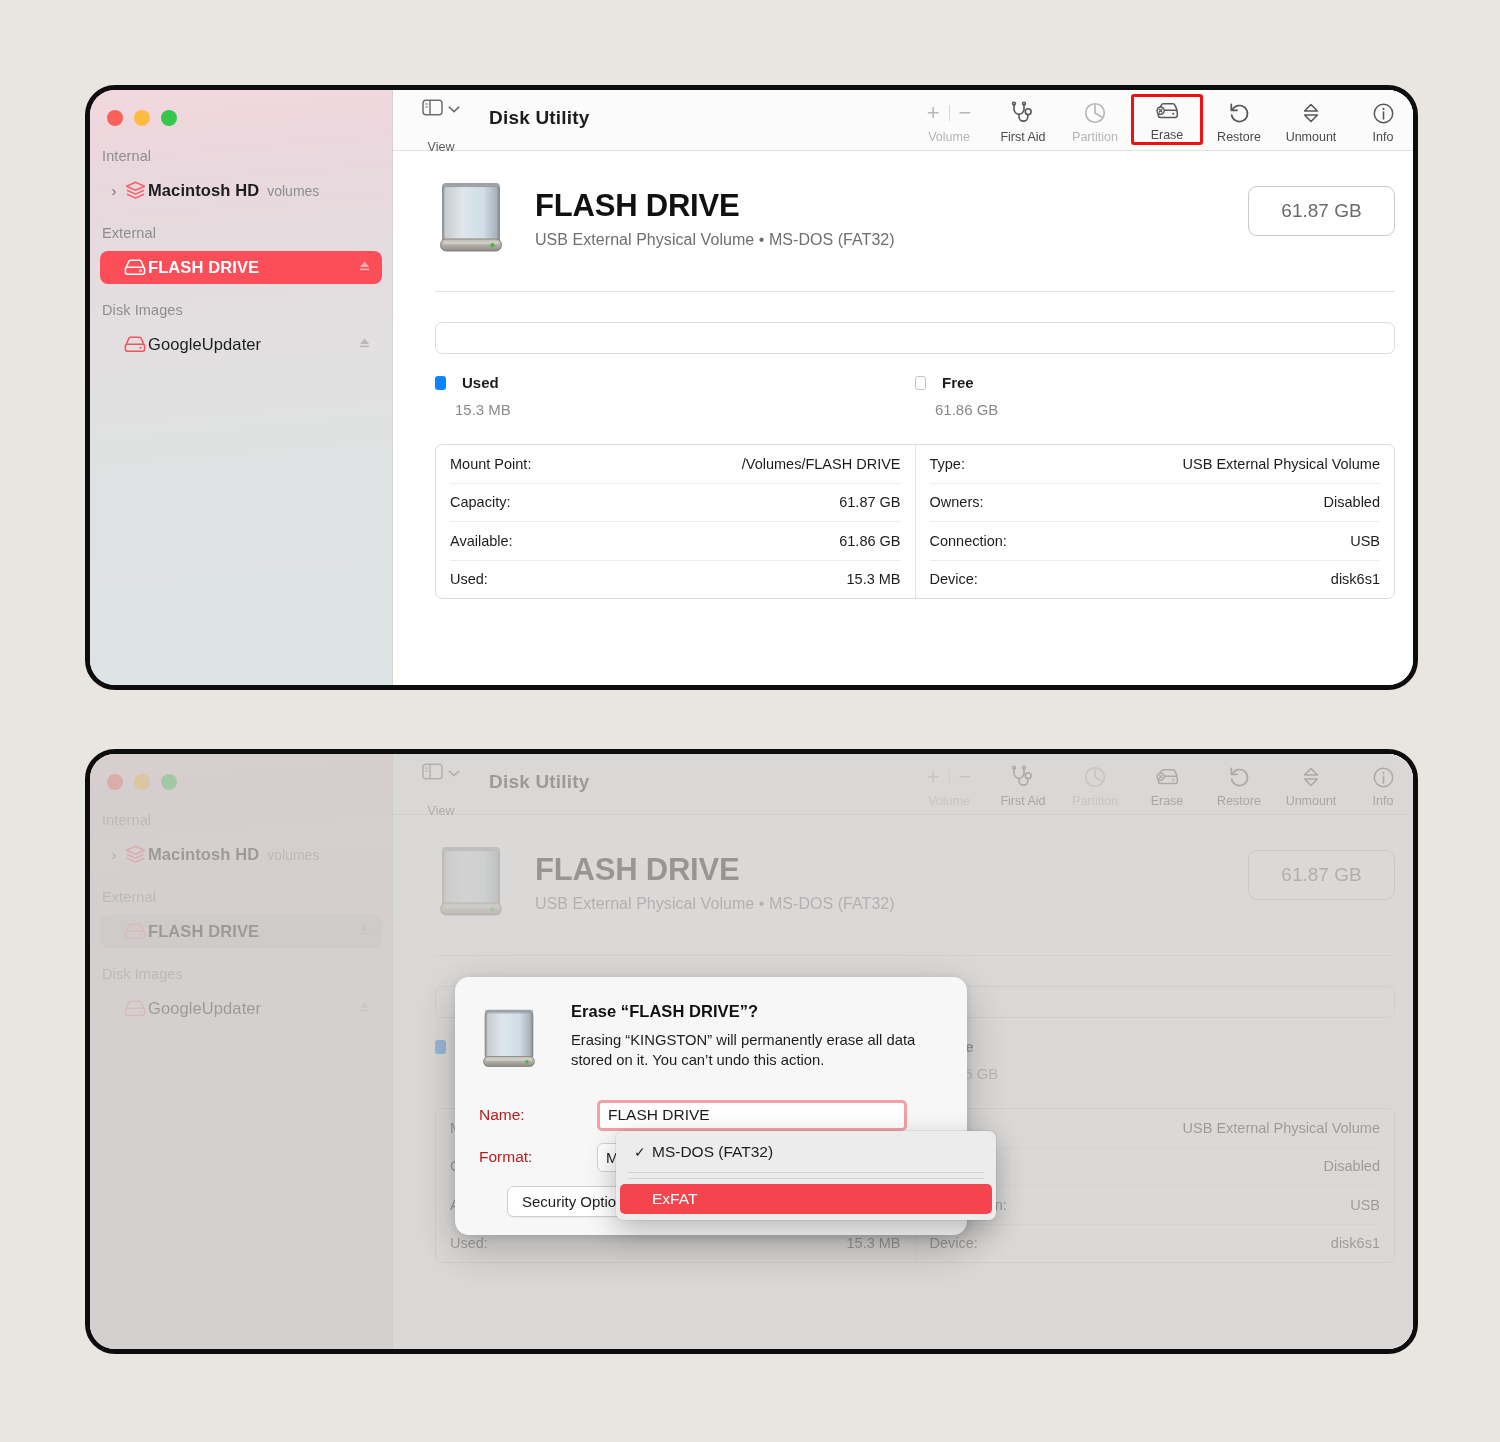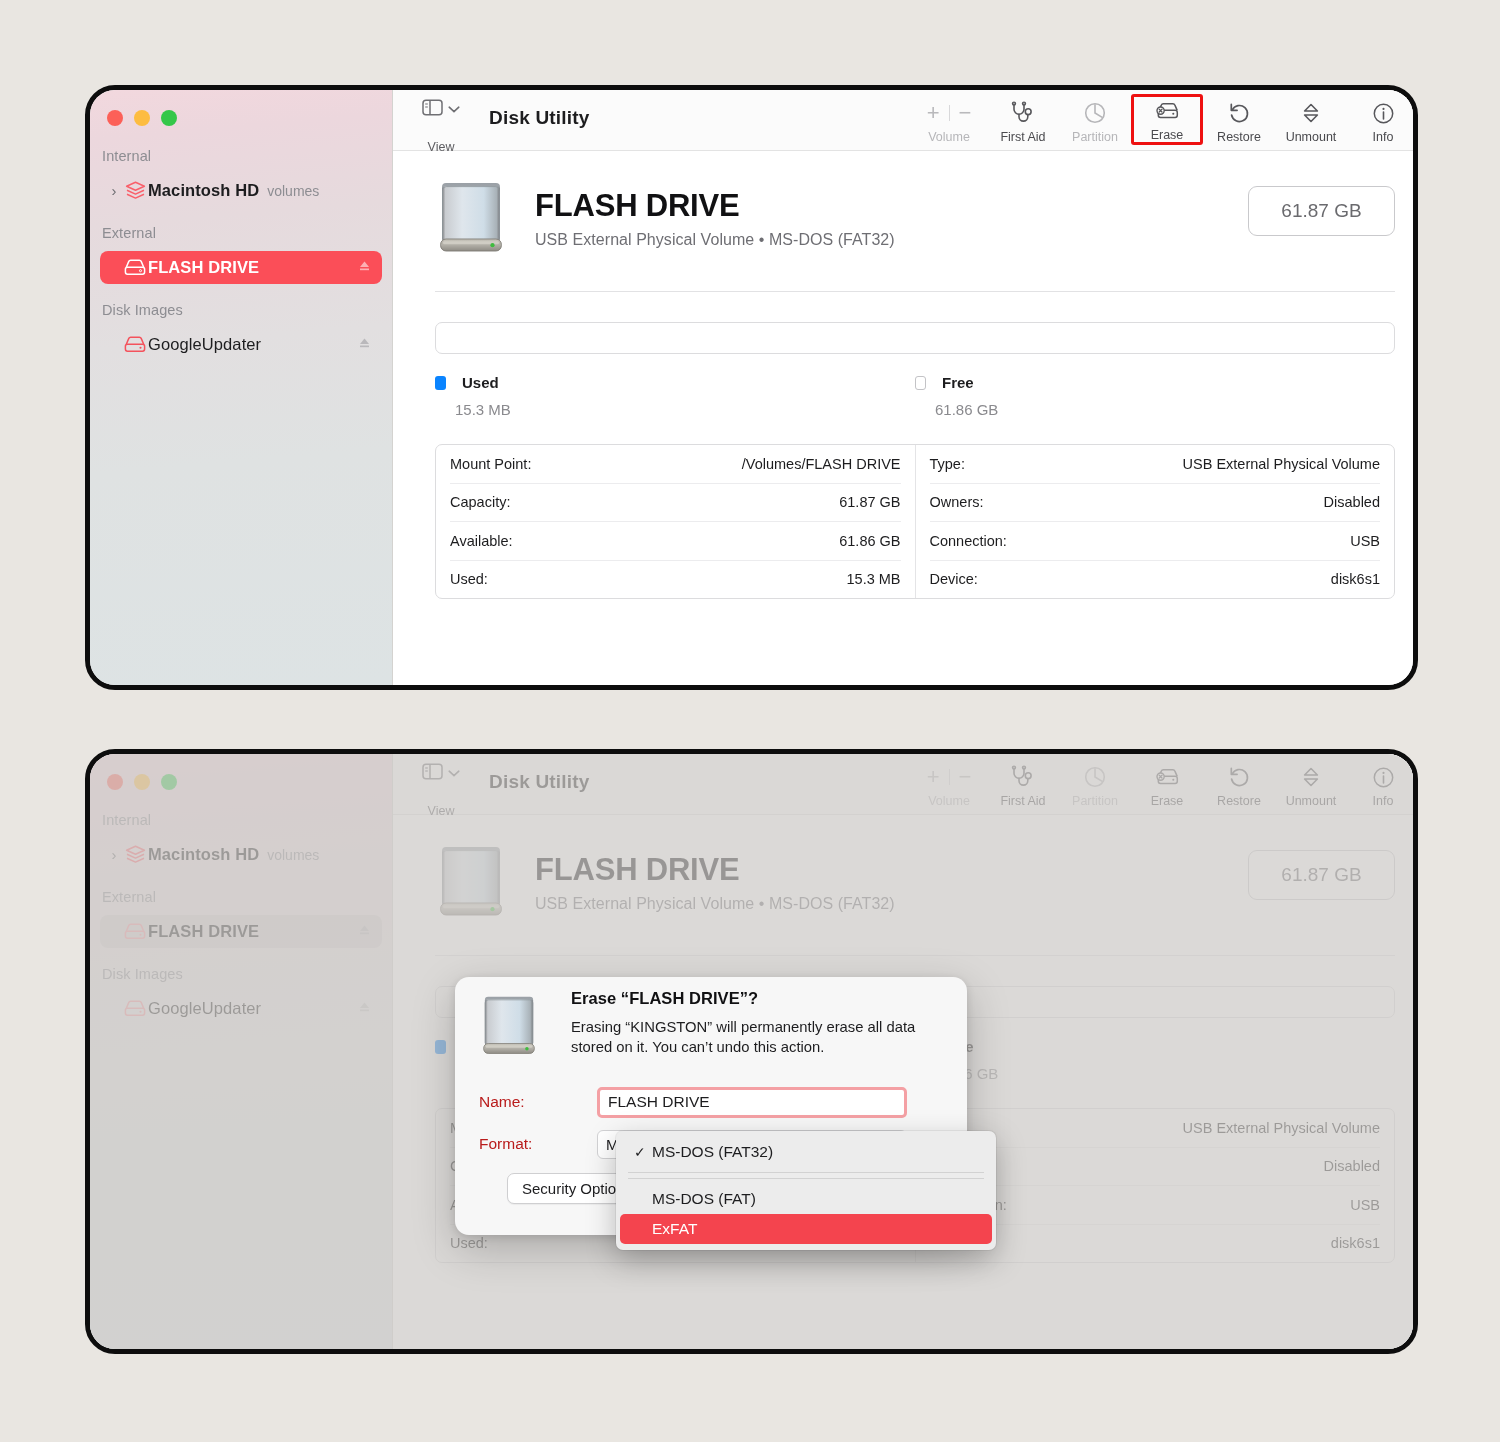--- a/index.html
+++ b/index.html
@@ -162,21 +162,21 @@
     pointer-events:none;z-index:5;
   }
 
   
   .dialog{
     position:absolute;z-index:20;
     left:455px;top:977px;width:512px;height:258px;
     background:#f7f7f7;border-radius:14px;
     box-shadow:0 14px 44px rgba(0,0,0,0.22), 0 2px 8px rgba(0,0,0,0.12);
     box-sizing:border-box;
-    padding:12px 24px 18px 24px;
+    padding:25px 24px 18px 24px;
   }
   .dlg-top{display:flex;}
   .dlg-icon{flex:0 0 72px;padding-top:4px;}
   .dlg-body{margin-left:20px;flex:1;}
   .dlg-title{font-size:16.5px;font-weight:bold;color:#111113;letter-spacing:0.05px;}
   .dlg-msg{font-size:14.8px;color:#1d1d1f;line-height:1.38;margin-top:9px;max-width:440px;}
   .dlg-form{margin-top:26px;}
   .frow{display:flex;align-items:center;height:34px;margin-bottom:8px;}
   .flabel{width:118px;padding-right:14px;font-size:15.5px;color:#b91c1c;box-sizing:border-box;}
   .fname-wrap{
@@ -784,23 +784,19 @@
     </div>
   </div>
 
   <div class="dropdown">
     <div class="dd-item">
       <span class="check">✓</span>
       <span class="lbl">MS-DOS (FAT32)</span>
     </div>
     <div class="dd-sep"></div>
     <div class="dd-sep"></div>
-    <div class="dd-item">
-      <span class="check"></span>
-      <span class="lbl">MS-DOS (FAT)</span>
-    </div>
     <div class="dd-item sel">
       <span class="check"></span>
       <span class="lbl">ExFAT</span>
     </div>
   </div>
 
 </div>
 
 </body></html>

